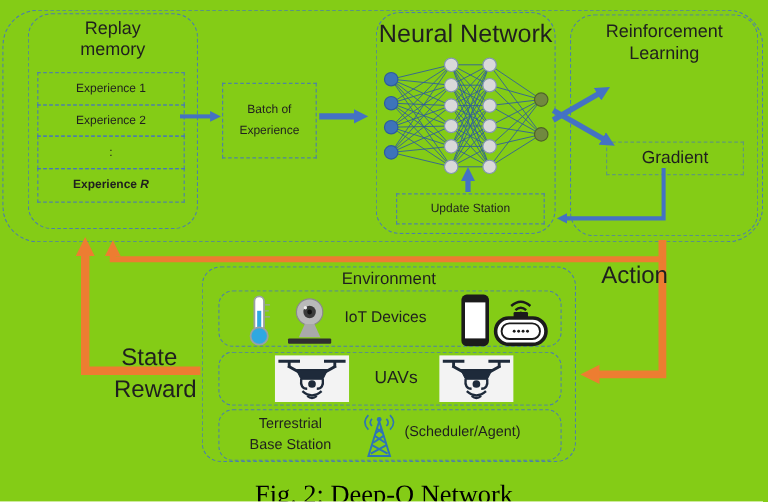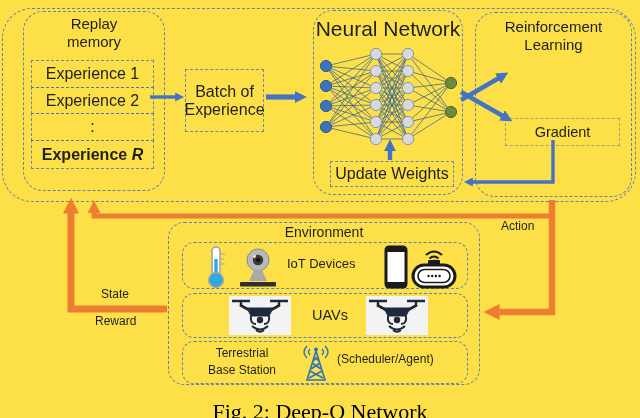--- a/index.html
+++ b/index.html
@@ -1,32 +1,32 @@
 <!DOCTYPE html>
 <html style="--blue: #4472C4; --orange: #ED7D31; --nn_edge: #2E5C9E; --node_blue: #3D74B9; --node_gray: #D9D9D9; --node_green: #71893F; --text: #1F1F1F; --icon_dark: #1E2A3A; --antenna_blue: #2E74B5; --thermo_blue: #2FA8E1;"><head>
 <meta charset="utf-8">
 <style>
   html,body{margin:0;padding:0;background:#ffffff;}
-  #figure{position:relative;width:640px;height:418px;overflow:hidden;background:#fde047;
+  #figure{position:relative;width:640px;height:418px;overflow:hidden;background:#84cc16;
           font-family:"Liberation Sans", sans-serif;color:var(--text,#1f1f1f);}
   .box{position:absolute;border:1.5px dashed rgba(68,114,196,.85);background:transparent;box-sizing:border-box;}
   .rounded-lg{border-radius:30px;}
   .rounded-md{border-radius:20px;}
   .rounded-sm{border-radius:12px;}
   .lbl{position:absolute;white-space:nowrap;}
   .ctr{text-align:center;}
   .row-box{position:absolute;border:1.3px dashed rgba(68,114,196,.8);box-sizing:border-box;
-           display:flex;align-items:center;justify-content:center;font-size:16px;}
+           display:flex;align-items:center;justify-content:center;font-size:10px;}
   .title2{line-height:18px;font-size:15px;}
   #arrows{position:absolute;left:0;top:0;z-index:6;pointer-events:none;}
   .a-blue{stroke:var(--blue);fill:none;}
   .a-orange{stroke:var(--orange);fill:none;}
   #mb path,#mbm path{fill:var(--blue);}
   #mo path,#mos path{fill:var(--orange);}
-  .flow{font-size:12px;z-index:7;}
+  .flow{font-size:20px;z-index:7;}
   .icon{position:absolute;}
   #caption{position:absolute;left:0;top:399px;width:100%;text-align:center;
            font-family:"Liberation Serif", serif;font-size:22px;color:#000;}
   .sub-dash{border:1.2px dashed rgba(68,114,196,.55);}
 </style>
 </head>
 <body>
 
 <div id="figure">
 
@@ -144,21 +144,21 @@
       <circle cx="92" cy="14" r="5.6" style="fill:var(--node_gray);stroke:#8497B0;stroke-width:1"></circle>
       <circle cx="92" cy="31" r="5.6" style="fill:var(--node_gray);stroke:#8497B0;stroke-width:1"></circle>
       <circle cx="92" cy="48" r="5.6" style="fill:var(--node_gray);stroke:#8497B0;stroke-width:1"></circle>
       <circle cx="92" cy="65" r="5.6" style="fill:var(--node_gray);stroke:#8497B0;stroke-width:1"></circle>
       <circle cx="92" cy="82" r="5.6" style="fill:var(--node_gray);stroke:#8497B0;stroke-width:1"></circle>
       <circle cx="92" cy="99" r="5.6" style="fill:var(--node_gray);stroke:#8497B0;stroke-width:1"></circle>
       <circle cx="135" cy="43" r="5.6" style="fill:var(--node_green);stroke:#4f6329;stroke-width:1"></circle>
       <circle cx="135" cy="72" r="5.6" style="fill:var(--node_green);stroke:#4f6329;stroke-width:1"></circle>
     </svg>
   <div class="row-box" style="left:330px;top:161px;width:124px;height:26px;">
-    <span>Update Weights</span>
+    <span>Update Station</span>
   </div>
 
   <div class="box rounded-md" style="left:475px;top:12px;width:157px;height:185px;"></div>
   <div class="lbl ctr title2" style="left:475px;top:18px;width:157px;">
     <span>Reinforcement</span><br>
     <span>Learning</span>
   </div>
   <div class="row-box sub-dash" style="left:505px;top:102px;width:115px;height:28px;font-size:14.5px;margin-top:16px;">
     <span>Gradient</span>
   </div>

